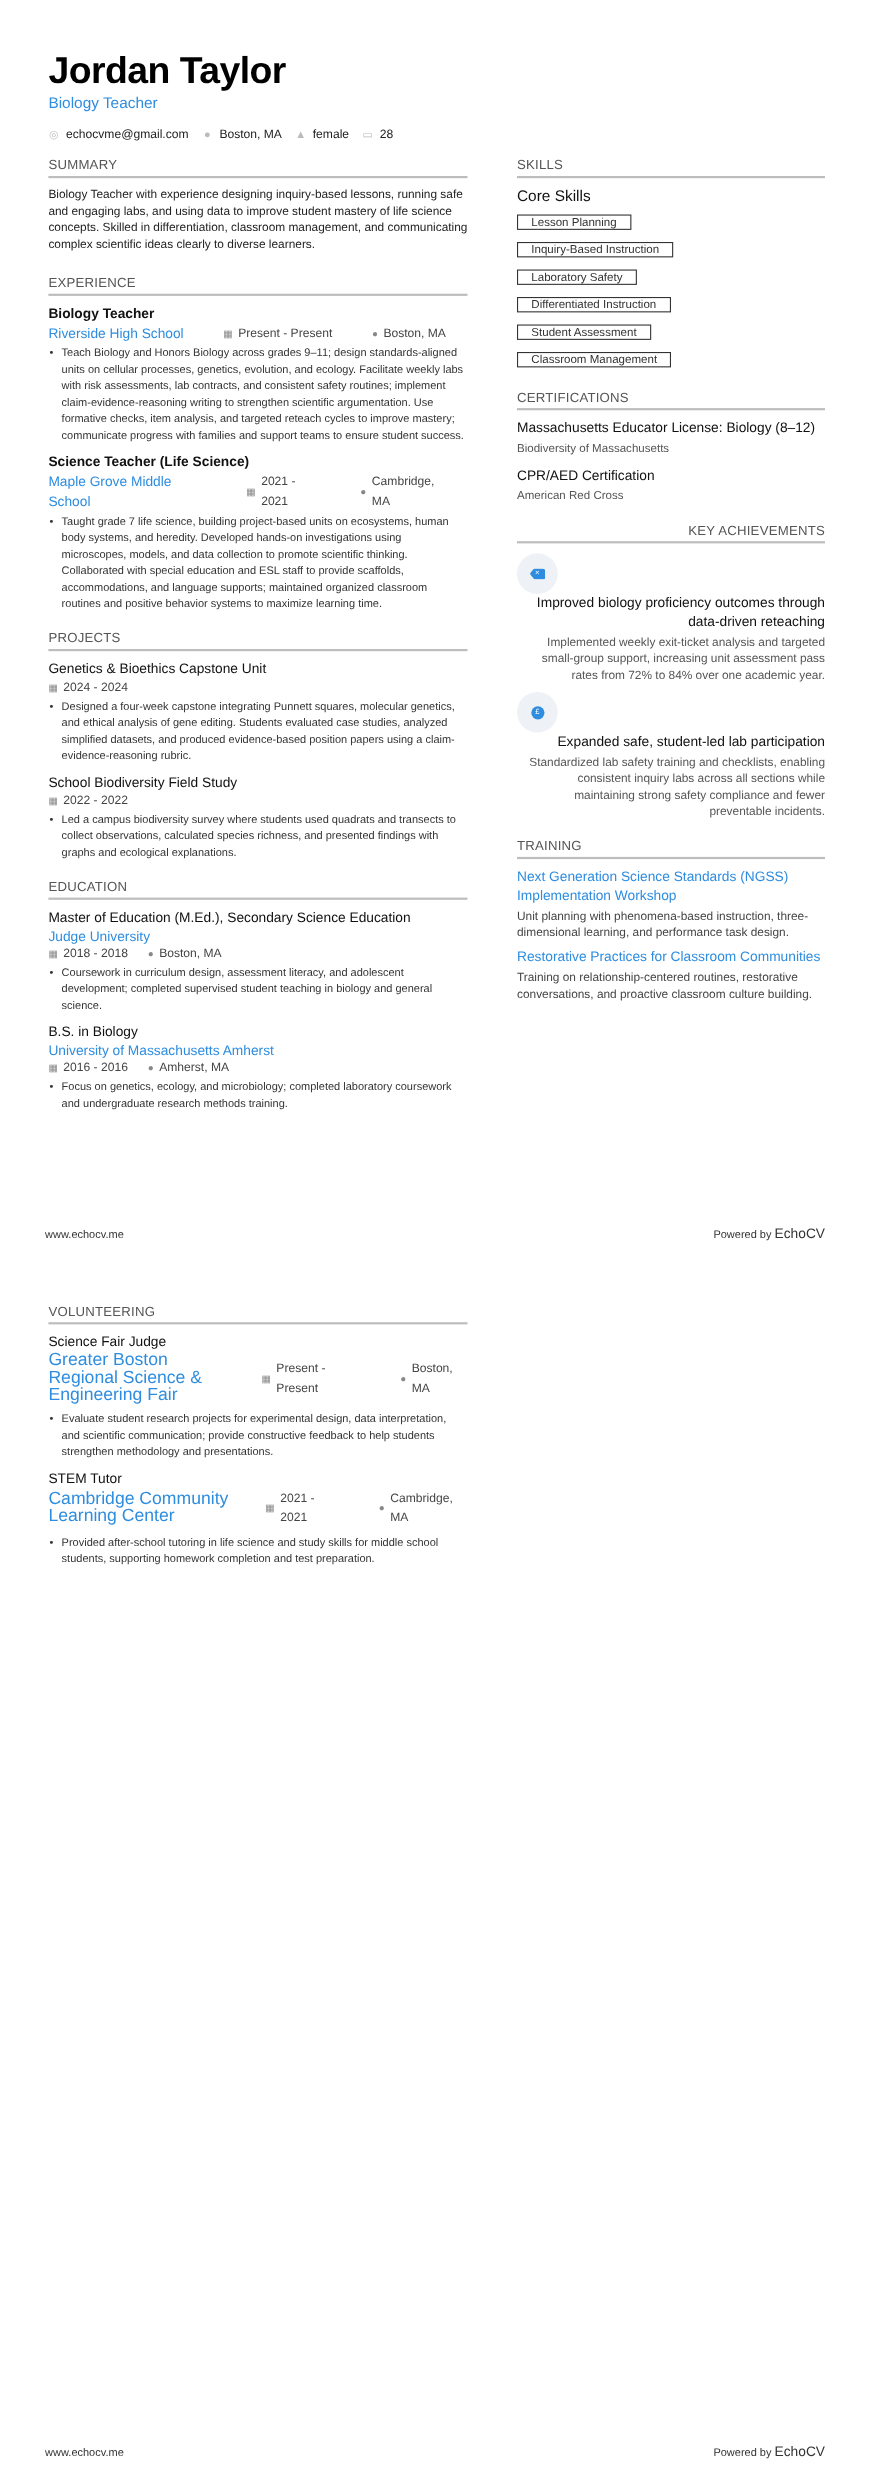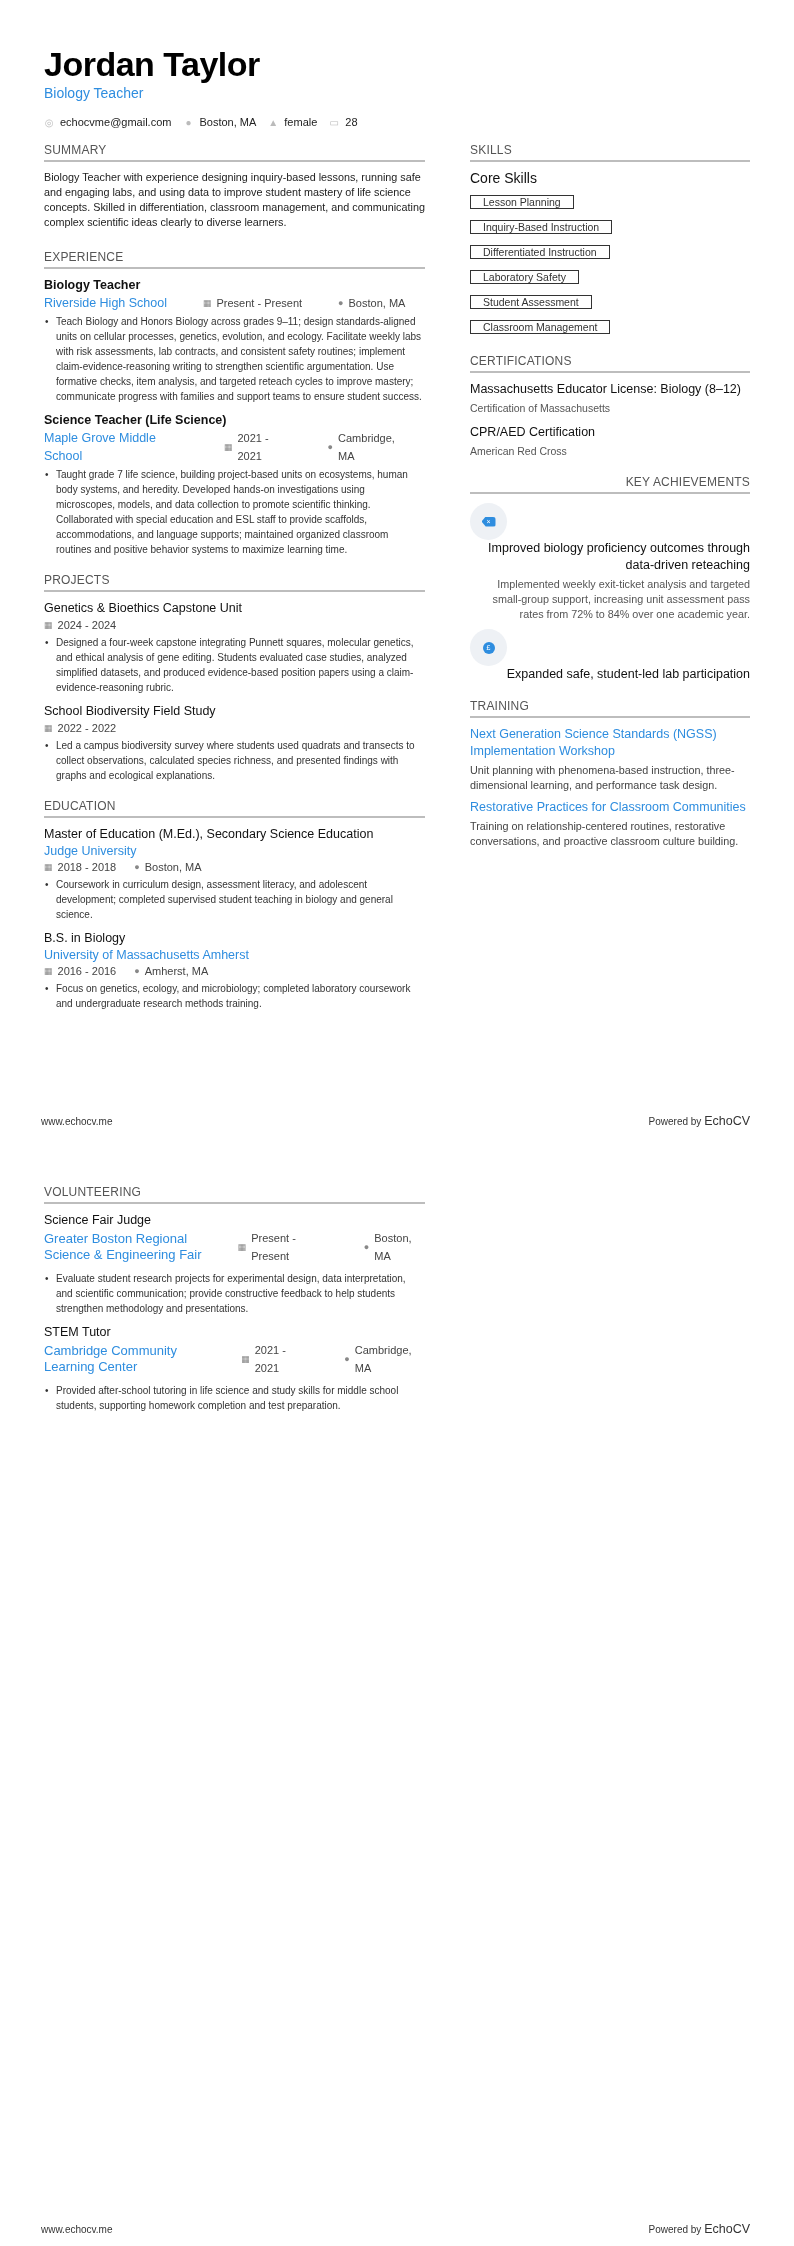--- a/index.html
+++ b/index.html
@@ -50,21 +50,21 @@
   .ach-title { font-size: 12.5px; color: #111; line-height: 17px; }
   .ach-desc { font-size: 10.8px; color: #555; line-height: 15px; margin-top: 3px; }
 
   .train-title { font-size: 12.5px; color: #2e8ddf; line-height: 17px; }
   .train-desc { font-size: 10.8px; color: #444; line-height: 15px; margin-top: 3px; margin-bottom: 6px; }
 
   .footer { position: absolute; left: 41px; right: 44px; display: flex; justify-content: space-between; align-items: baseline; font-size: 10px; color: #333; }
   .footer .brand { font-size: 12.5px; color: #333; }
 
   .vol-meta { display: flex; align-items: center; }
-  .vol-org { color: #2e8ddf; font-size: 13px; line-height: 16px; width: 180px; margin-right: 10px; }
+  .vol-org { color: #2e8ddf; font-size: 16px; line-height: 16px; width: 180px; margin-right: 10px; }
 </style>
 </head>
 <body>
 
 <div class="page page1">
 
   <div class="header">
     <div class="name">Jordan Taylor</div>
     <div class="title">Biology Teacher</div>
     <div class="contact">
@@ -197,30 +197,30 @@
     </div>
   </div>
 
   <div class="col-right" style="top:143px;">
 
     <div>
       <div class="sec-title">SKILLS</div>
       <div class="skill-group">Core Skills</div>
       <div class="chip-row"><span class="chip">Lesson Planning</span></div>
       <div class="chip-row"><span class="chip">Inquiry-Based Instruction</span></div>
+      <div class="chip-row"><span class="chip">Laboratory Safety</span></div>
       <div class="chip-row"><span class="chip">Differentiated Instruction</span></div>
-      <div class="chip-row"><span class="chip">Laboratory Safety</span></div>
       <div class="chip-row"><span class="chip">Student Assessment</span></div>
       <div class="chip-row"><span class="chip">Classroom Management</span></div>
     </div>
 
     <div style="margin-top:12px;">
       <div class="sec-title">CERTIFICATIONS</div>
       <div class="cert-name">Massachusetts Educator License: Biology (8–12)</div>
-      <div class="cert-org">Certification of Massachusetts</div>
+      <div class="cert-org">Biodiversity of Massachusetts</div>
       <div class="cert-name">CPR/AED Certification</div>
       <div class="cert-org">American Red Cross</div>
     </div>
 
     <div style="margin-top:16px;text-align:right;">
       <div class="sec-title">KEY ACHIEVEMENTS</div>
       <div class="ach">
         <div class="ach-icon">
           <div class="inner tag">×</div>
         </div>
@@ -228,20 +228,21 @@
           <div class="ach-title">Improved biology proficiency outcomes through data-driven reteaching</div>
           <div class="ach-desc">Implemented weekly exit-ticket analysis and targeted small-group support, increasing unit assessment pass rates from 72% to 84% over one academic year.</div>
         </div>
       </div>
       <div class="ach">
         <div class="ach-icon">
           <div class="inner circ">£</div>
         </div>
         <div>
           <div class="ach-title">Expanded safe, student-led lab participation</div>
+          <div class="ach-desc">Standardized lab safety training and checklists, enabling consistent inquiry labs across all sections while maintaining strong safety compliance and fewer preventable incidents.</div>
         </div>
       </div>
     </div>
 
     <div style="margin-top:16px;">
       <div class="sec-title">TRAINING</div>
       <div class="train-title">Next Generation Science Standards (NGSS) Implementation Workshop</div>
       <div class="train-desc">Unit planning with phenomena-based instruction, three-dimensional learning, and performance task design.</div>
       <div class="train-title">Restorative Practices for Classroom Communities</div>
       <div class="train-desc">Training on relationship-centered routines, restorative conversations, and proactive classroom culture building.</div>

